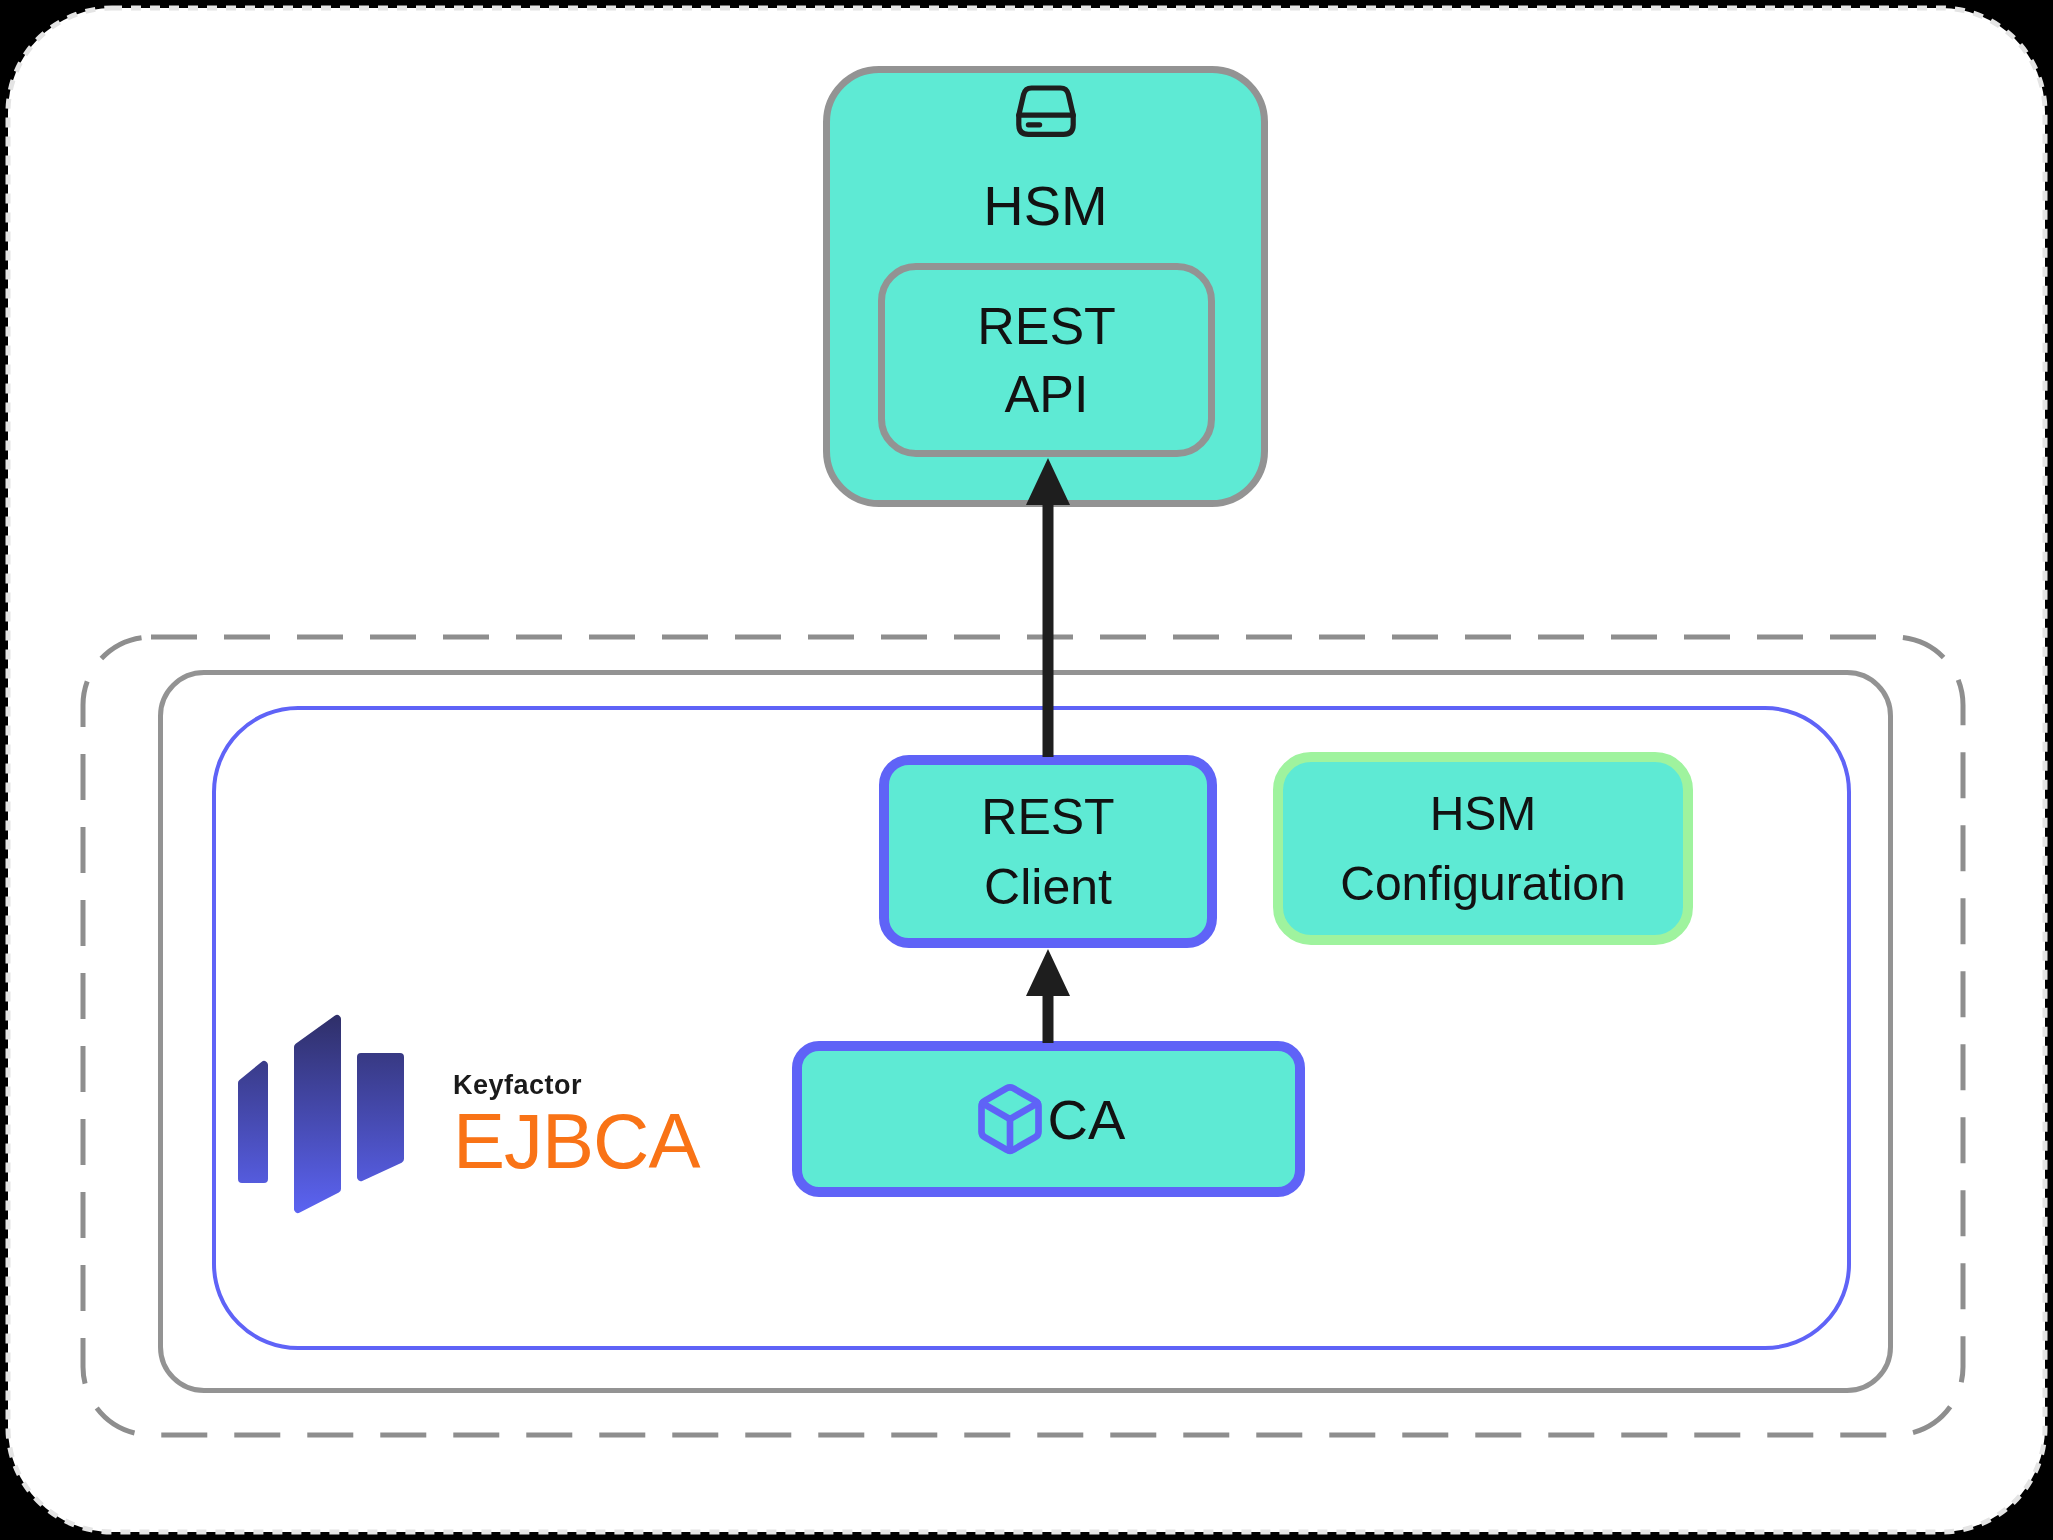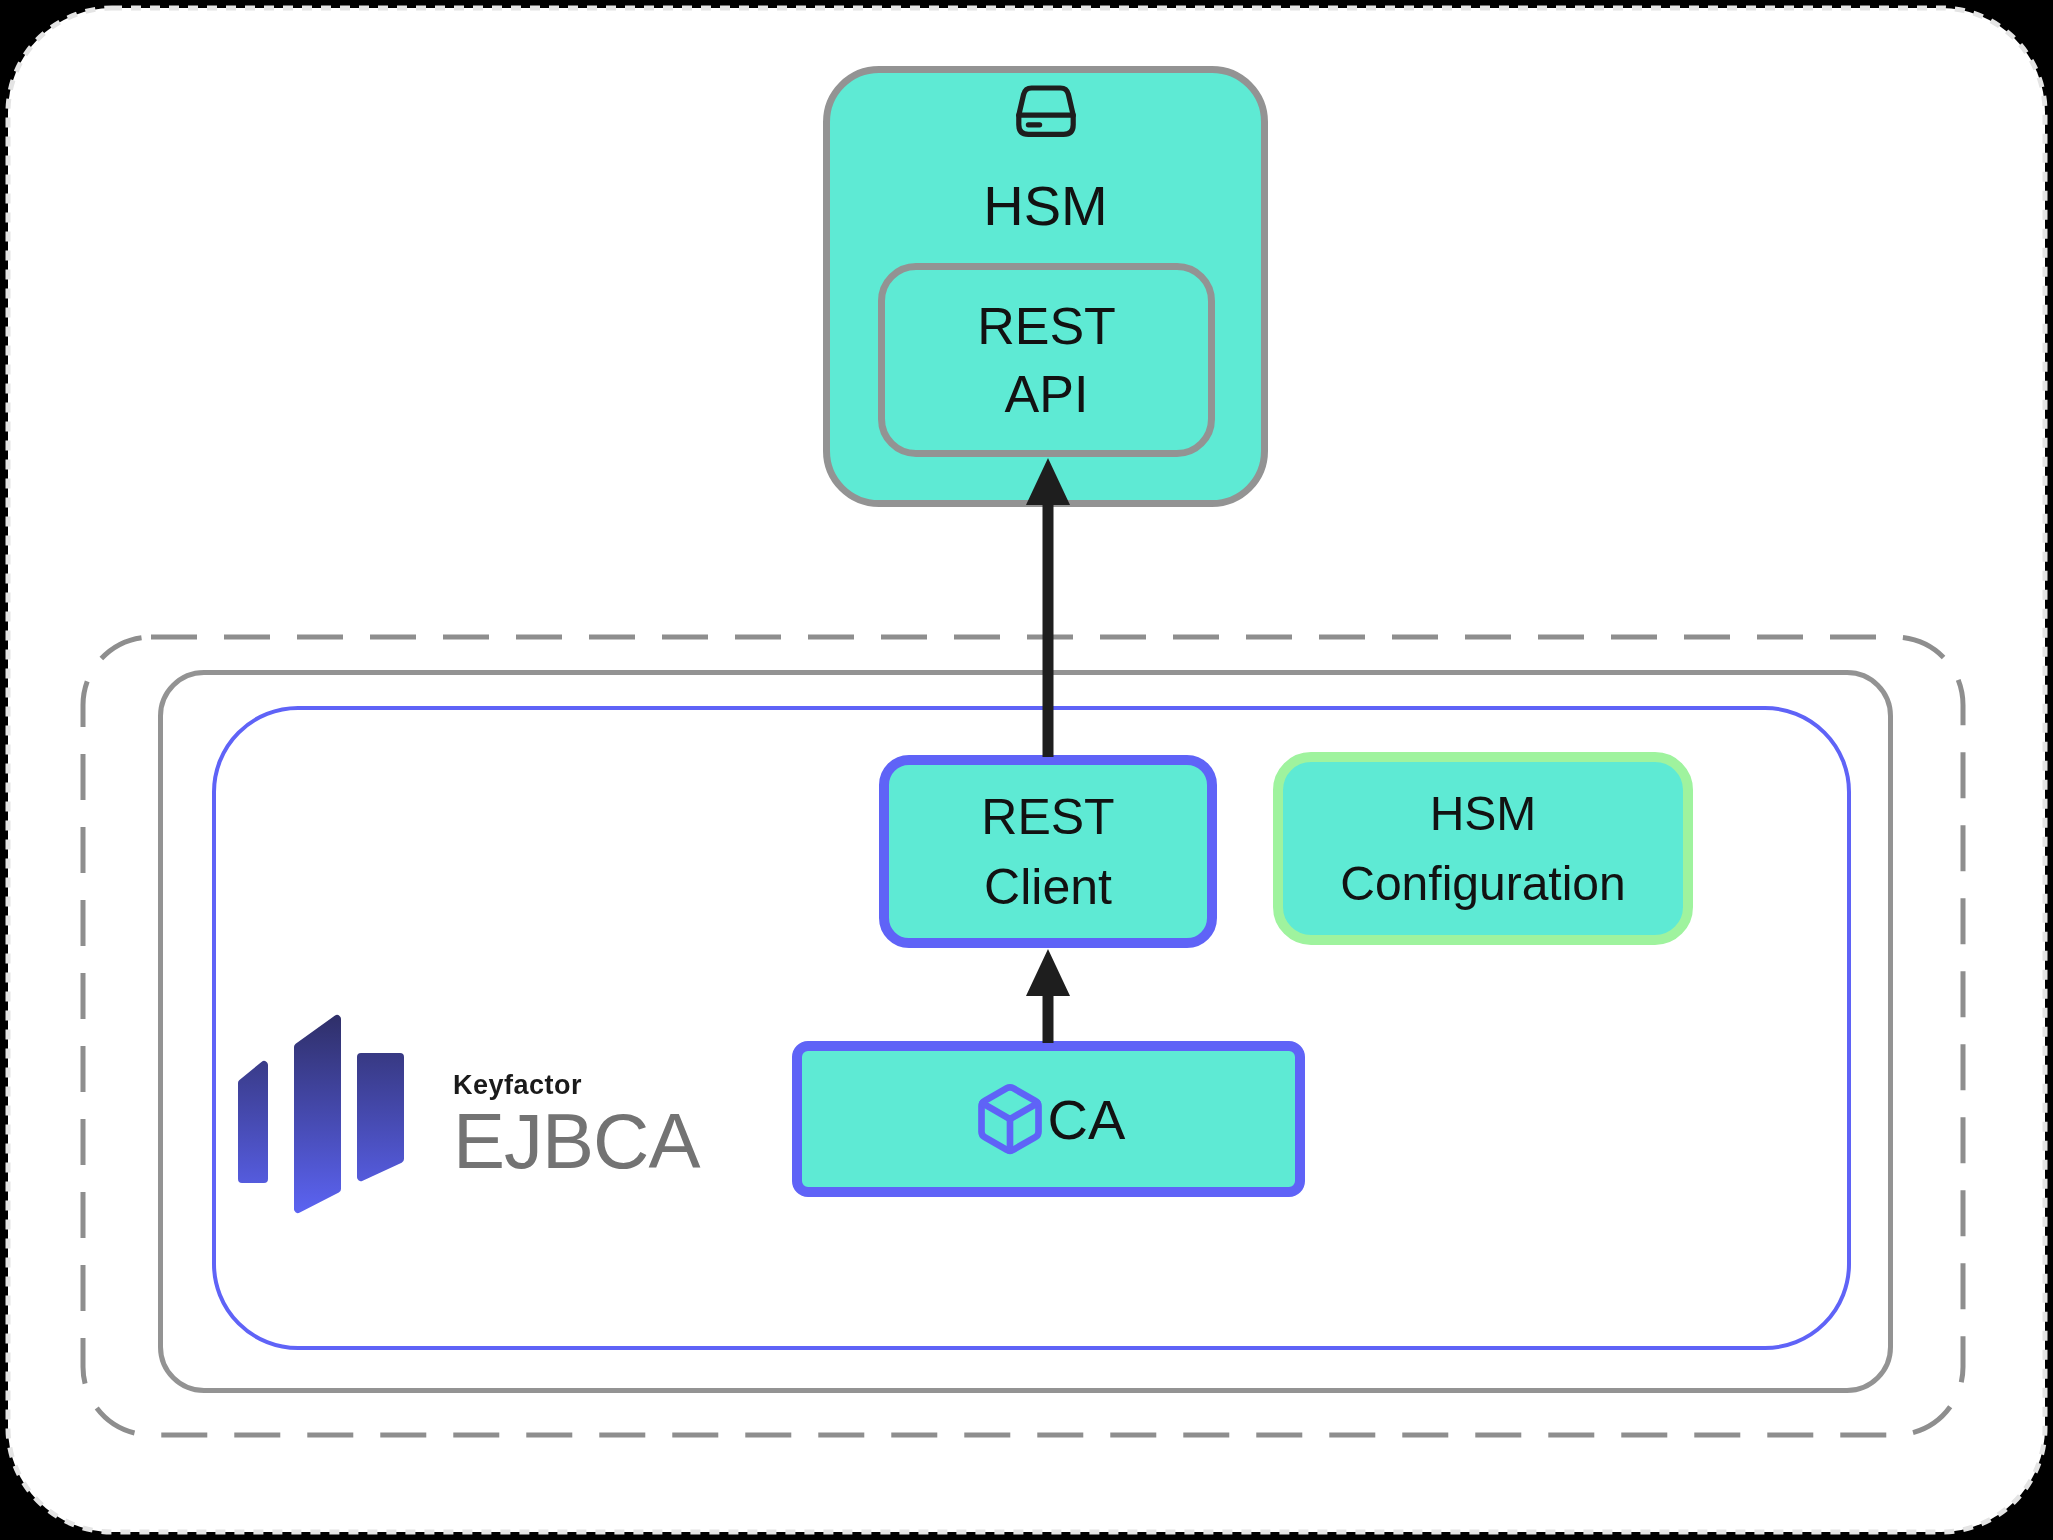--- a/index.html
+++ b/index.html
@@ -66,33 +66,33 @@
     font-size:50px;line-height:70px;z-index:2;
   }
   .hsm-config-box{
     left:1273px;top:752px;width:420px;height:193px;
     border:10px solid var(--green_accent);border-radius:38px;
     display:flex;flex-direction:column;align-items:center;justify-content:center;
     font-size:48px;line-height:70px;z-index:2;
   }
   .ca-box{
     left:792px;top:1041px;width:513px;height:156px;
-    border:10px solid var(--blue_accent);border-radius:16px;
+    border:10px solid var(--blue_accent);border-radius:27px;
     display:flex;align-items:center;justify-content:center;
     font-size:56px;z-index:2;
   }
   .cube-icon .stroke{fill:none;stroke:var(--blue_accent);stroke-width:2.1;stroke-linejoin:round;stroke-linecap:round;}
 
   .logo{
     position:absolute;left:234px;top:1008px;width:560px;height:210px;
     display:flex;align-items:center;gap:44px;z-index:2;
   }
   .logo-text{display:flex;flex-direction:column;justify-content:center;padding-top:26px;}
   .logo-brand{font-size:27px;line-height:30px;font-weight:700;color:#1a1a1a;letter-spacing:0.5px;}
-  .logo-product{font-size:78px;line-height:82px;font-weight:500;color:#737373;letter-spacing:-1px;}
+  .logo-product{font-size:78px;line-height:82px;font-weight:500;color:#f97316;letter-spacing:-1px;}
   .stopTop{stop-color:var(--logo_top);}
   .stopBottom{stop-color:var(--logo_bottom);}
   .logo-bar{fill:url(#logoGrad);stroke:url(#logoGrad);stroke-width:8;stroke-linejoin:round;}
 
   .arrow-svg{position:absolute;inset:0;z-index:5;pointer-events:none;}
   .arrow line{stroke:var(--arrow_color);stroke-width:11;}
   .arrow polygon{fill:var(--arrow_color);}
 </style>
 </head>
 <body>

